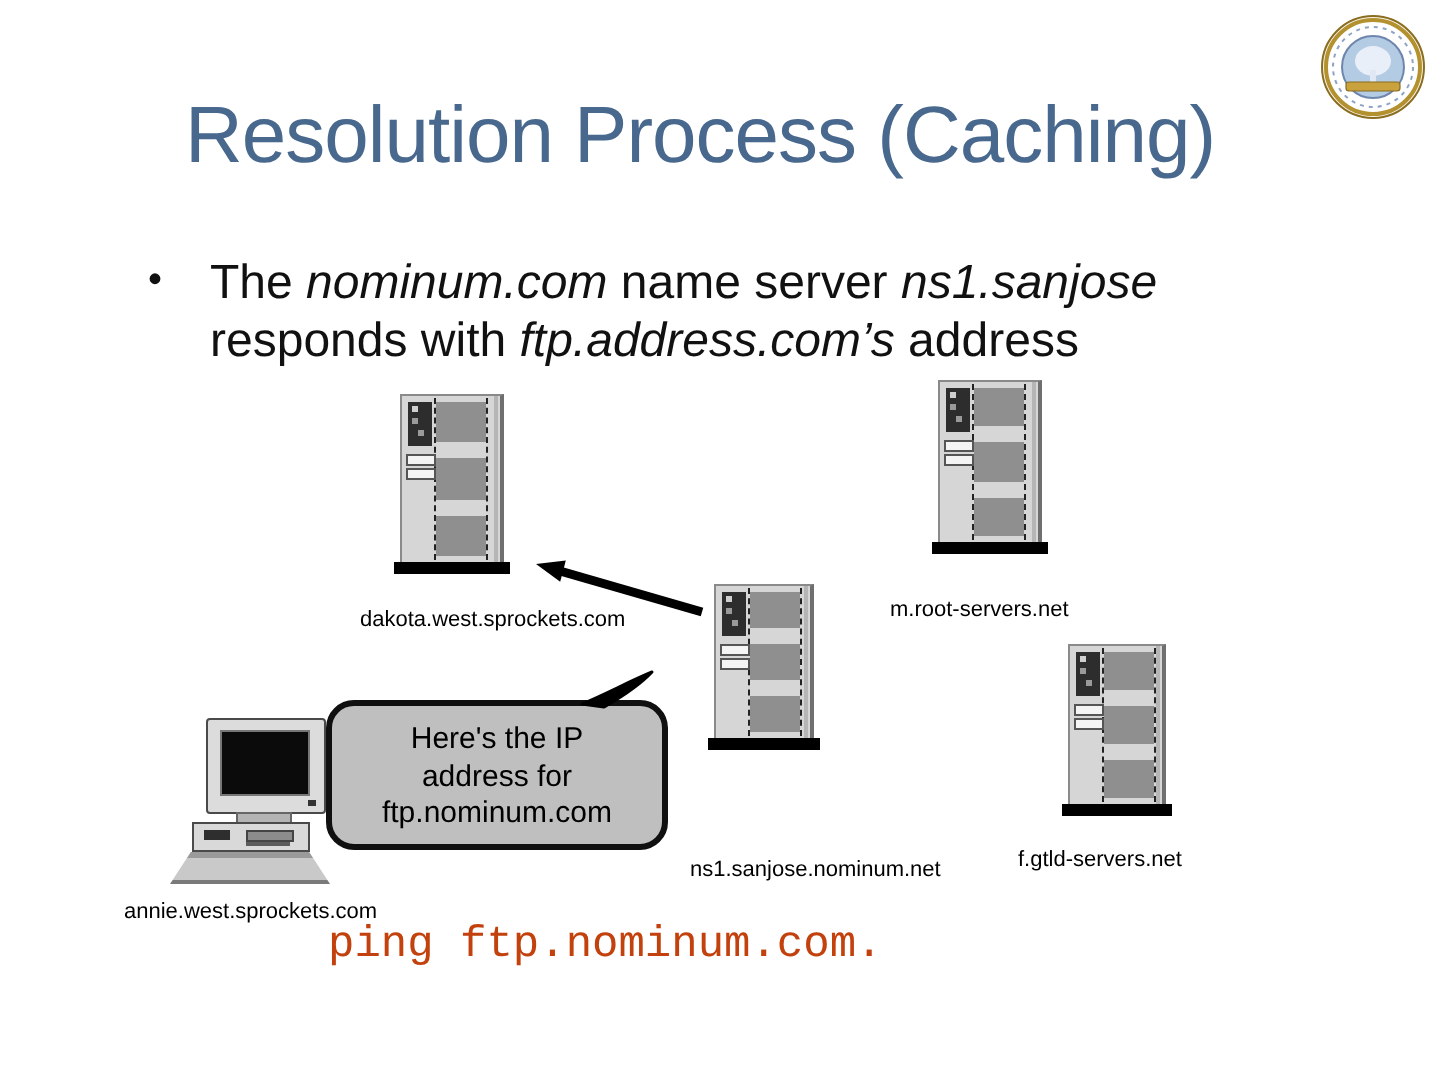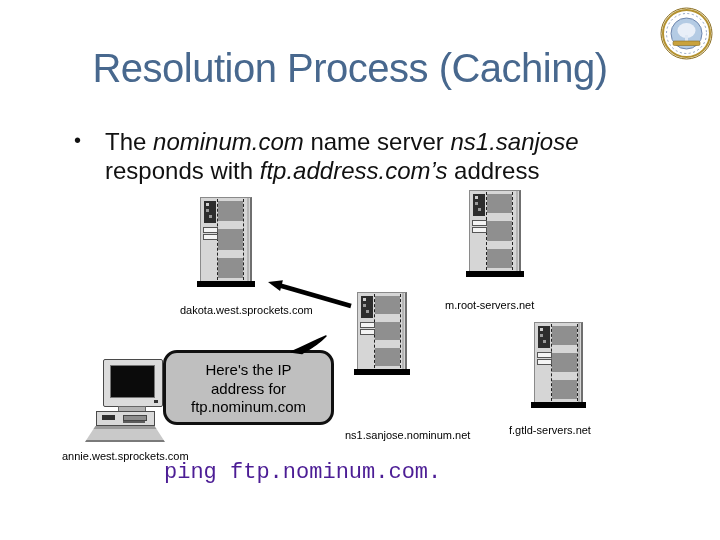--- a/index.html
+++ b/index.html
@@ -57,21 +57,21 @@
   
   .bubble { position:absolute; left:163px; top:350px; width:165px; height:61px;
             background:#bfbfbf; border:3px solid #101010; border-radius:14px;
             text-align:center; font-size:15px; line-height:18.5px; color:#000; padding-top:8px; z-index:4; }
 
   
   .overlay { position:absolute; left:0; top:0; width:720px; height:540px; z-index:5; pointer-events:none; }
 
   
   .command { position:absolute; left:164px; top:460px; font-family:"Liberation Mono", monospace;
-             font-size:22px; color:#4c1d95; white-space:nowrap; }
+             font-size:22px; color:#c2410c; white-space:nowrap; }
 
   
   .logo { position:absolute; left:660px; top:7px; width:53px; height:53px; }
 </style>
 </head>
 <body>
 
 <div class="slide">
 
   <div class="title">Resolution Process (Caching)</div>

